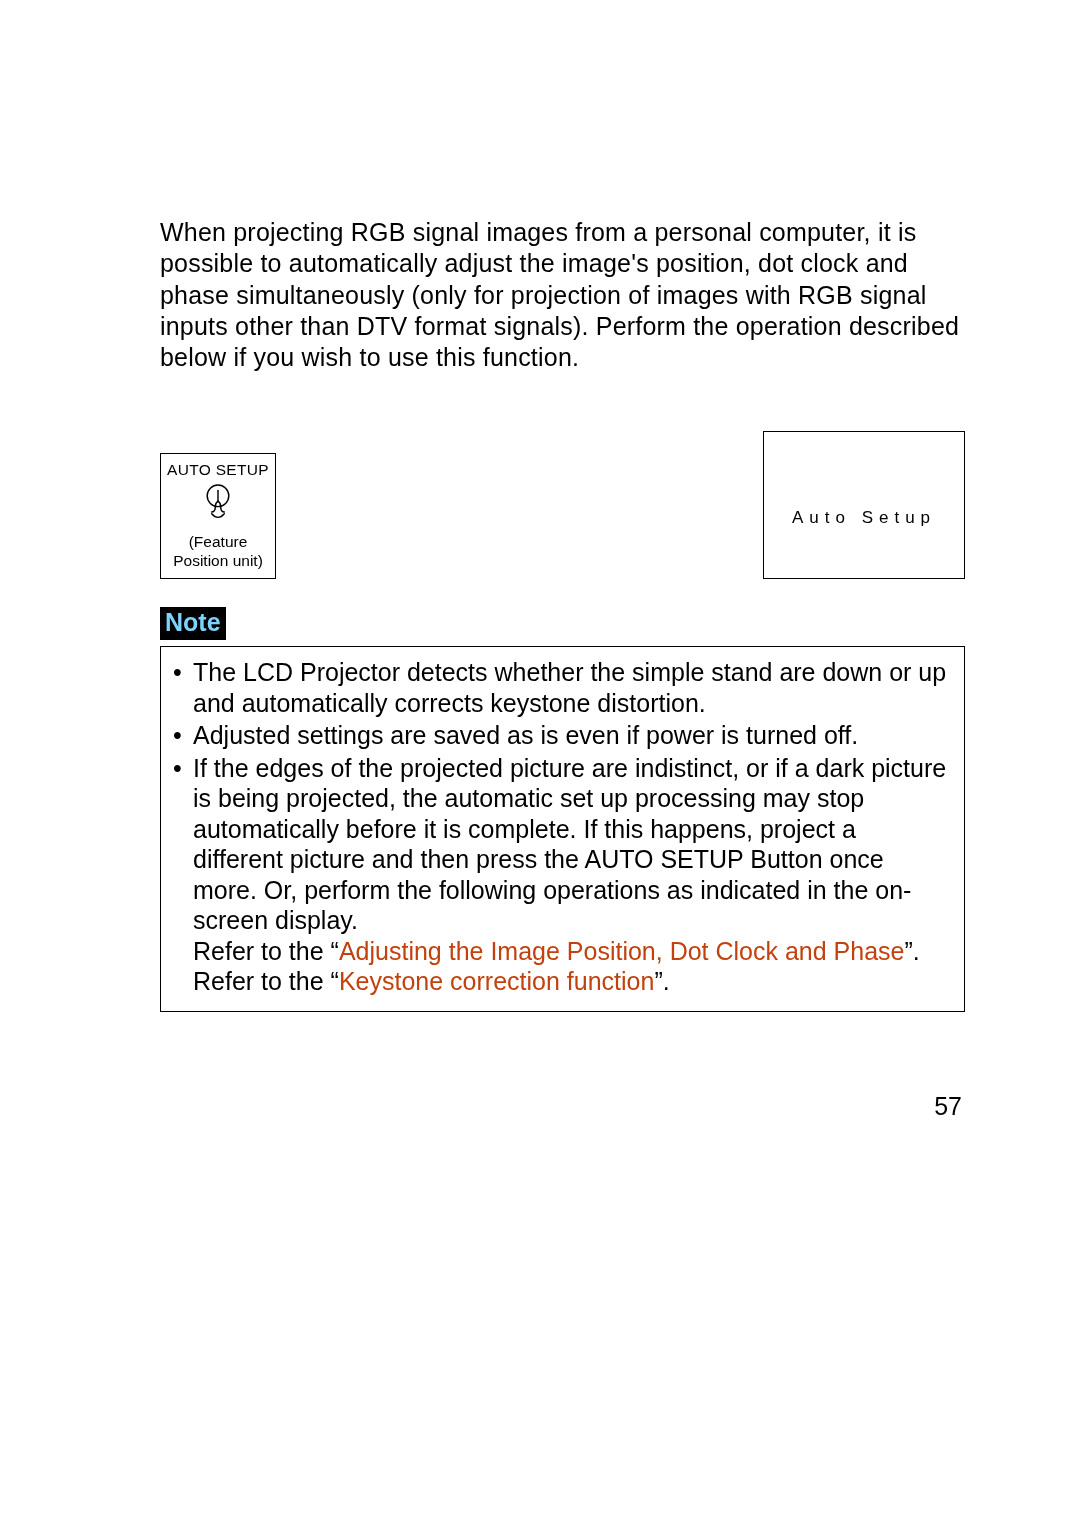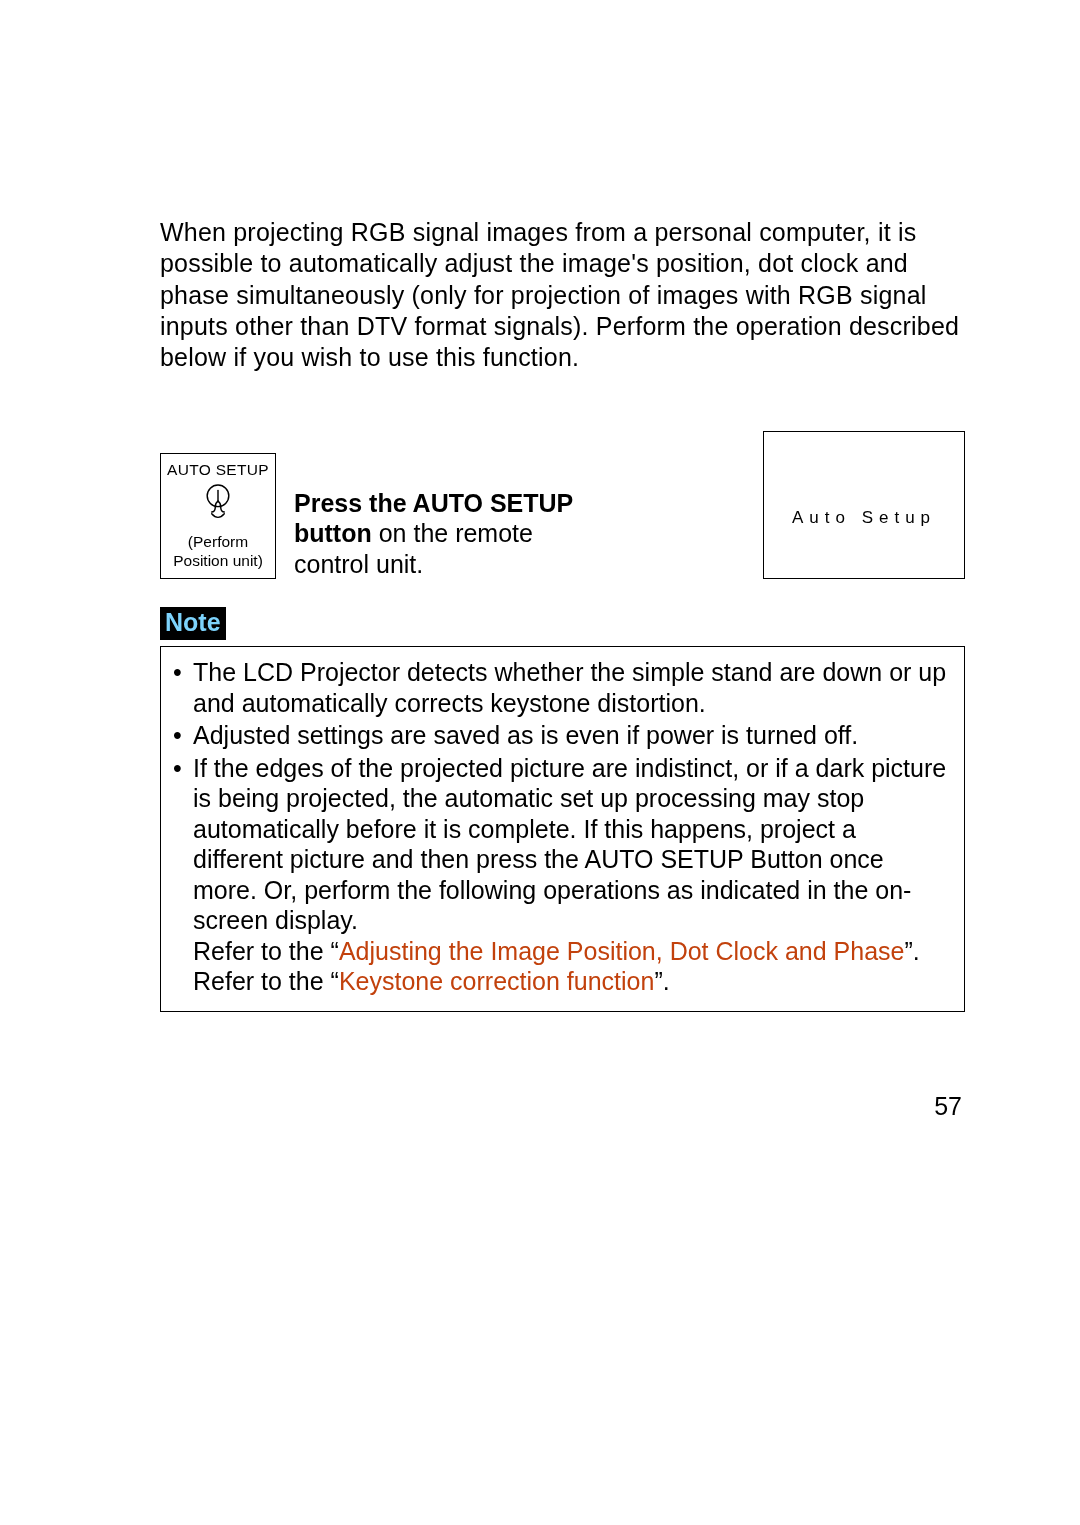--- a/index.html
+++ b/index.html
@@ -127,27 +127,24 @@
   <div class="step-row">
     <div class="remote-box">
       <div class="remote-top">AUTO SETUP</div>
       <svg class="remote-icon" viewBox="0 0 40 44">
         <circle cx="20" cy="14" r="12" fill="none" stroke="#000" stroke-width="1.6"></circle>
         <path d="M20 8 v12" fill="none" stroke="#000" stroke-width="1.6" stroke-linecap="round"></path>
         <path d="M20 20 q-3 2 -3 6 q0 6 -4 6" fill="none" stroke="#000" stroke-width="1.6" stroke-linecap="round"></path>
         <path d="M20 20 q3 2 3 6 q0 6 4 6" fill="none" stroke="#000" stroke-width="1.6" stroke-linecap="round"></path>
         <path d="M13 34 q7 8 14 0" fill="none" stroke="#000" stroke-width="1.6" stroke-linecap="round"></path>
       </svg>
-      <div>(Perform</div>
+      <div>(Feature</div>
       <div>Position unit)</div>
     </div>
 
-    <div class="step-text">
-      <span class="bold">Press the AUTO SETUP button</span><span> on the remote control unit.</span>
-    </div>
 
     <div class="osd-box">
       <div class="osd-text">Auto Setup</div>
     </div>
   </div>
 
   <div class="note-label">Note</div>
 
   <div class="note-box">
     <div class="bullet-row">

